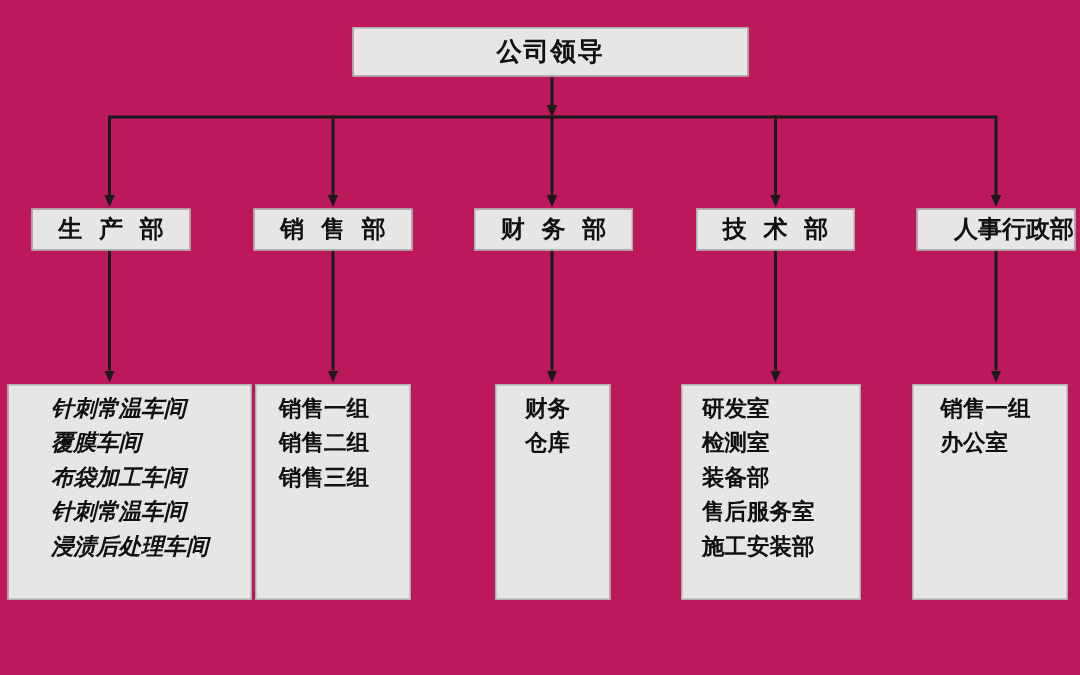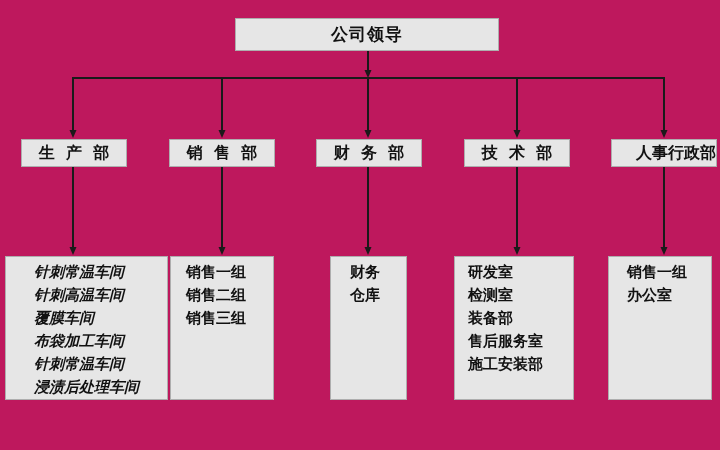--- a/index.html
+++ b/index.html
@@ -102,21 +102,20 @@
   </div>
   <div class="box dept-box dept-4">
     <span>技  术  部</span>
   </div>
   <div class="box dept-box dept-5">
     <span>人事行政部</span>
   </div>
 
   <div class="box unit-box unit-1">
     <div class="unit-line">针刺常温车间</div>
-    <div class="unit-line">针刺高温车间</div>
     <div class="unit-line">覆膜车间</div>
     <div class="unit-line">布袋加工车间</div>
     <div class="unit-line">针刺常温车间</div>
     <div class="unit-line">浸渍后处理车间</div>
   </div>
 
   <div class="box unit-box unit-2">
     <div class="unit-line">销售一组</div>
     <div class="unit-line">销售二组</div>
     <div class="unit-line">销售三组</div>

